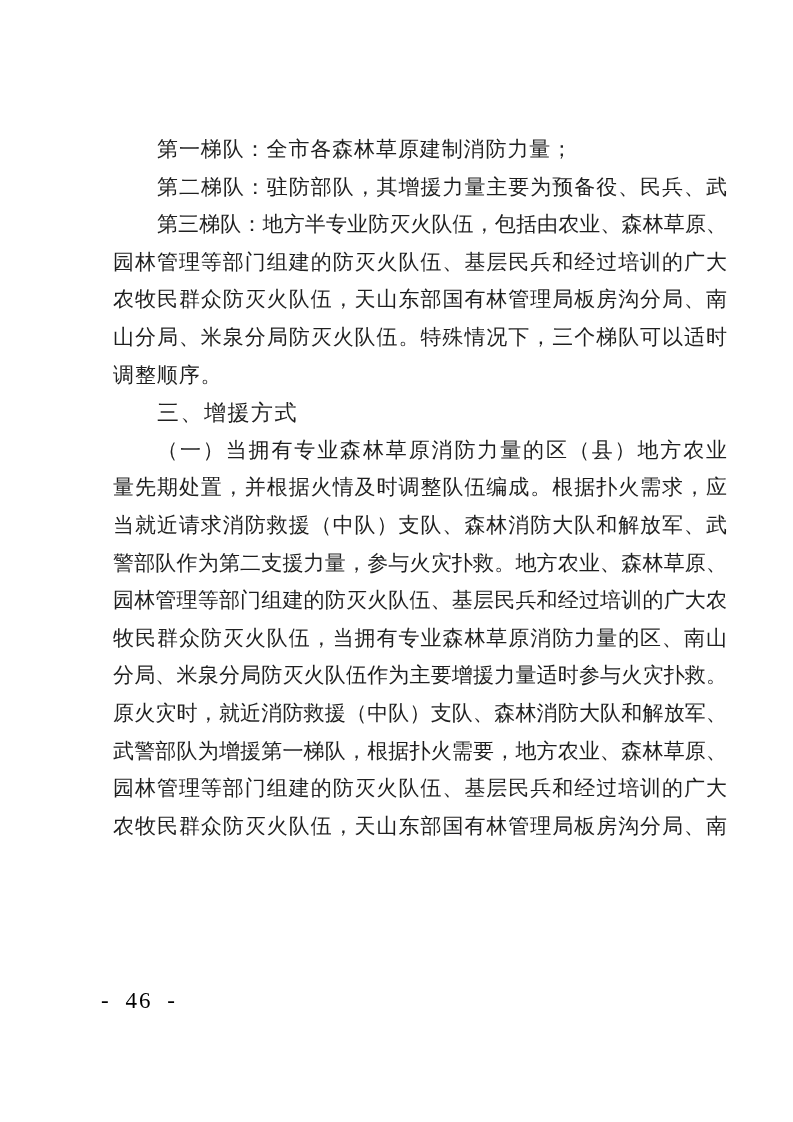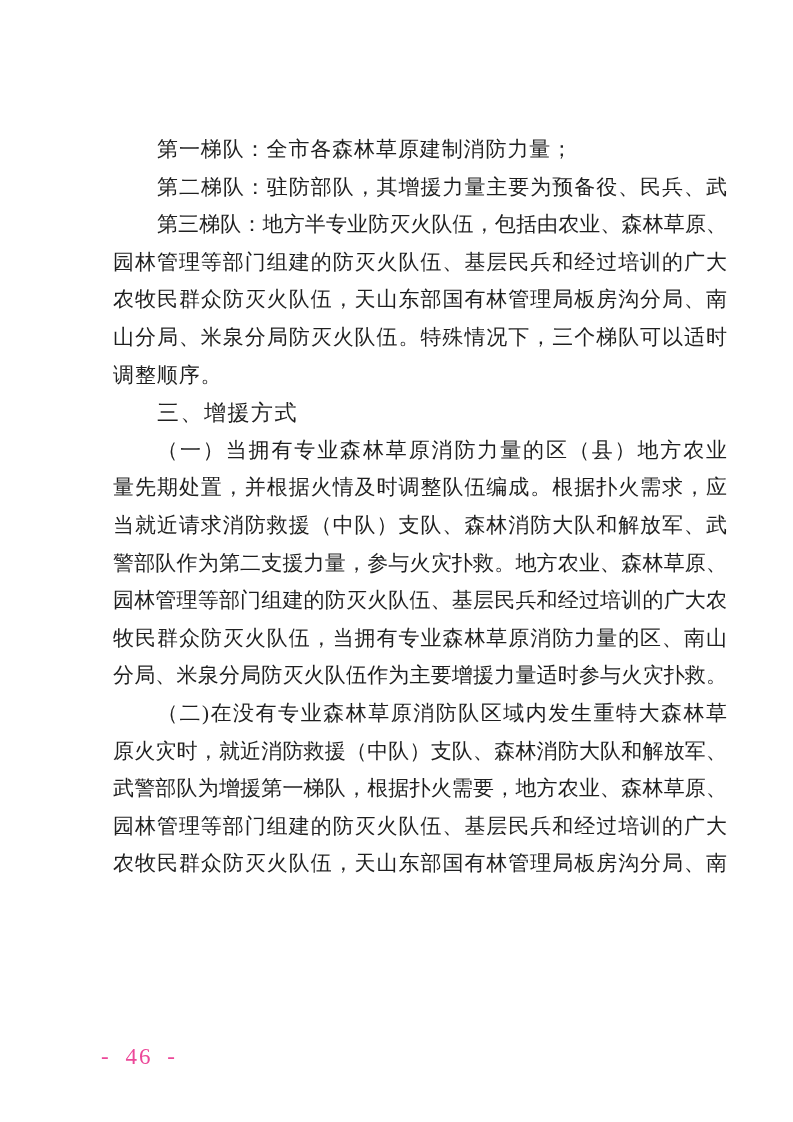--- a/index.html
+++ b/index.html
@@ -40,25 +40,25 @@
     font-size: 22px;
     line-height: 37.6px;
     height: 37.6px;
     text-indent: 44px;
     letter-spacing: 1.5px;
     white-space: nowrap;
   }
   .page-number {
     position: absolute;
     left: 101px;
-    top: 1044px;
+    top: 988px;
     font-size: 23px;
     letter-spacing: 2px;
     word-spacing: 7px;
-    color: #ec4899;
+    color: #000000;
     font-family: Liberation Serif, serif;
   }
 </style>
 </head>
 <body>
 
 <div class="page">
   <main class="text-block">
 
     <div class="line indent">第一梯队：全市各森林草原建制消防力量；</div>
@@ -74,21 +74,20 @@
     <div class="heading-line">三、增援方式</div>
 
     <div class="line indent fill">（一）当拥有专业森林草原消防力量的区（县）地方农业</div>
     <div class="line fill">量先期处置，并根据火情及时调整队伍编成。根据扑火需求，应</div>
     <div class="line fill">当就近请求消防救援（中队）支队、森林消防大队和解放军、武</div>
     <div class="line fill">警部队作为第二支援力量，参与火灾扑救。地方农业、森林草原、</div>
     <div class="line fill">园林管理等部门组建的防灭火队伍、基层民兵和经过培训的广大农</div>
     <div class="line fill">牧民群众防灭火队伍，当拥有专业森林草原消防力量的区、南山</div>
     <div class="line fill">分局、米泉分局防灭火队伍作为主要增援力量适时参与火灾扑救。</div>
 
-    <div class="line indent fill">（二)在没有专业森林草原消防队区域内发生重特大森林草</div>
     <div class="line fill">原火灾时，就近消防救援（中队）支队、森林消防大队和解放军、</div>
     <div class="line fill">武警部队为增援第一梯队，根据扑火需要，地方农业、森林草原、</div>
     <div class="line fill">园林管理等部门组建的防灭火队伍、基层民兵和经过培训的广大</div>
     <div class="line fill">农牧民群众防灭火队伍，天山东部国有林管理局板房沟分局、南</div>
 
   </main>
 
   <div class="page-number">- 46 -</div>
 </div>
 

